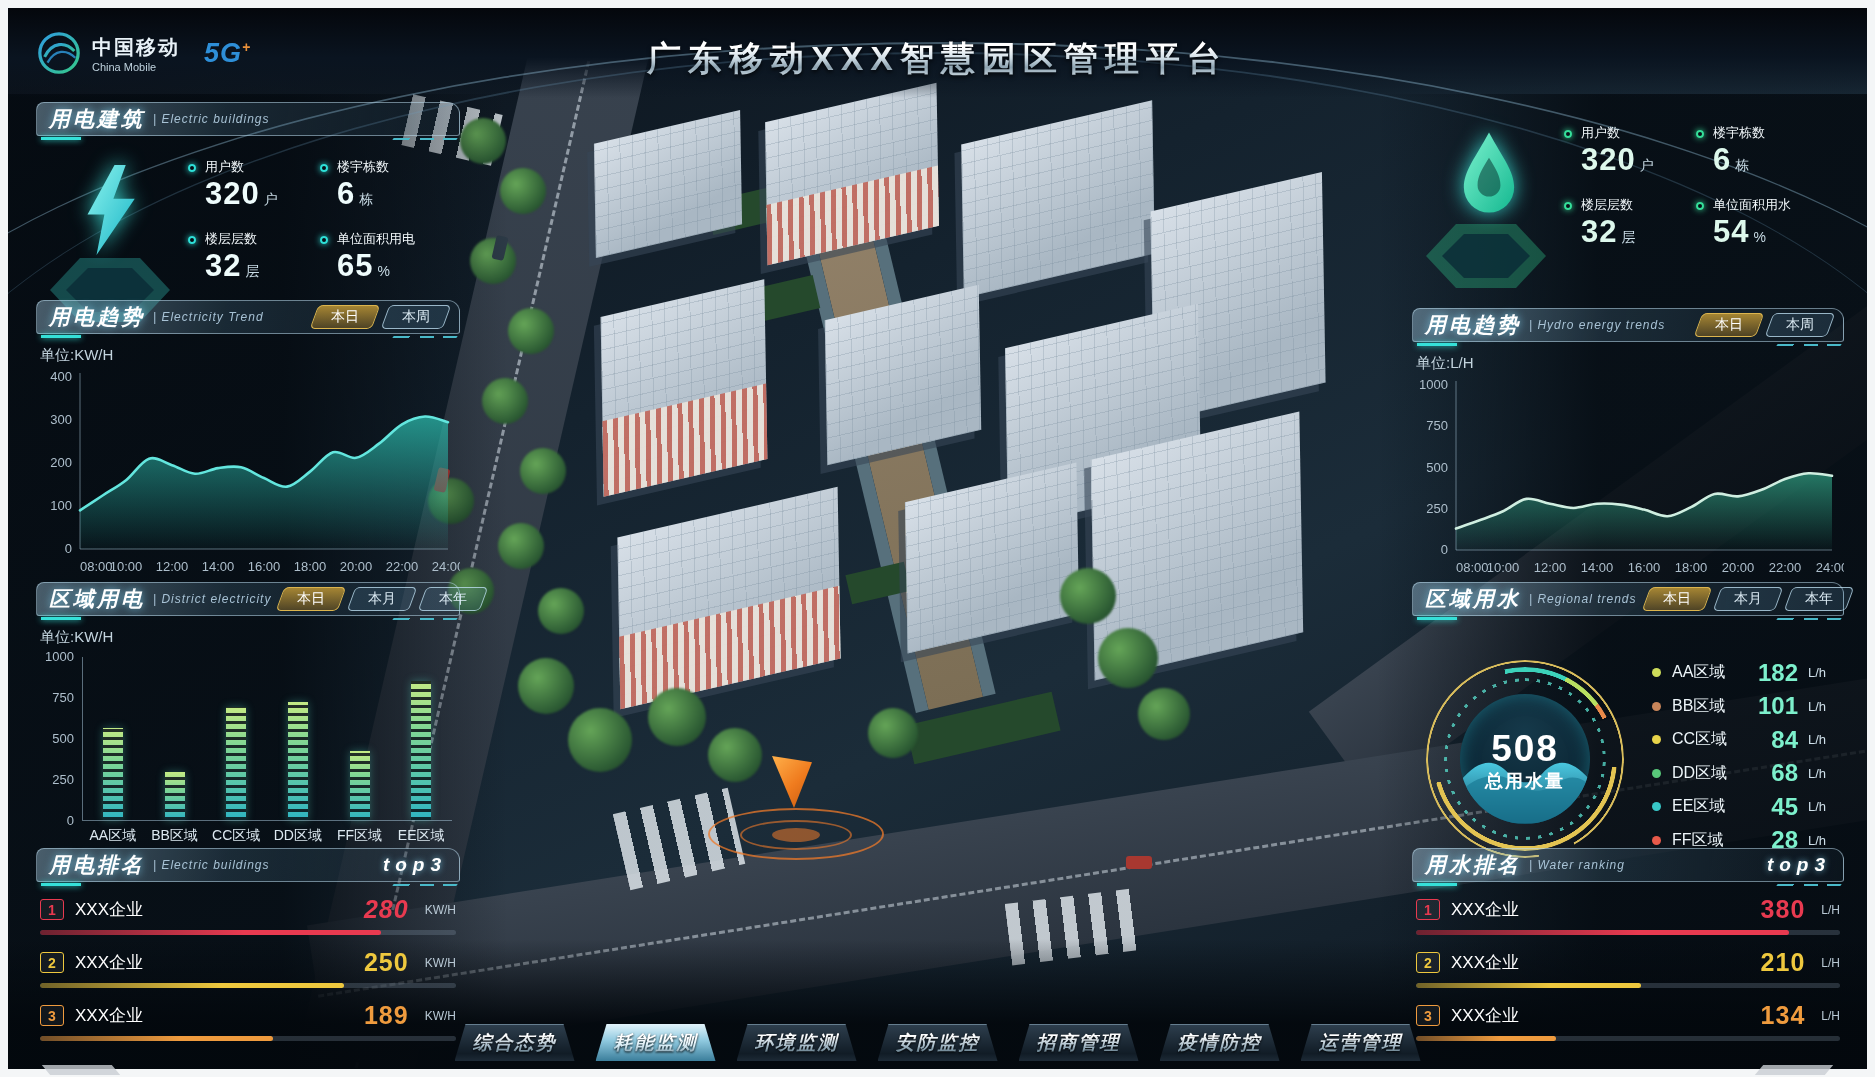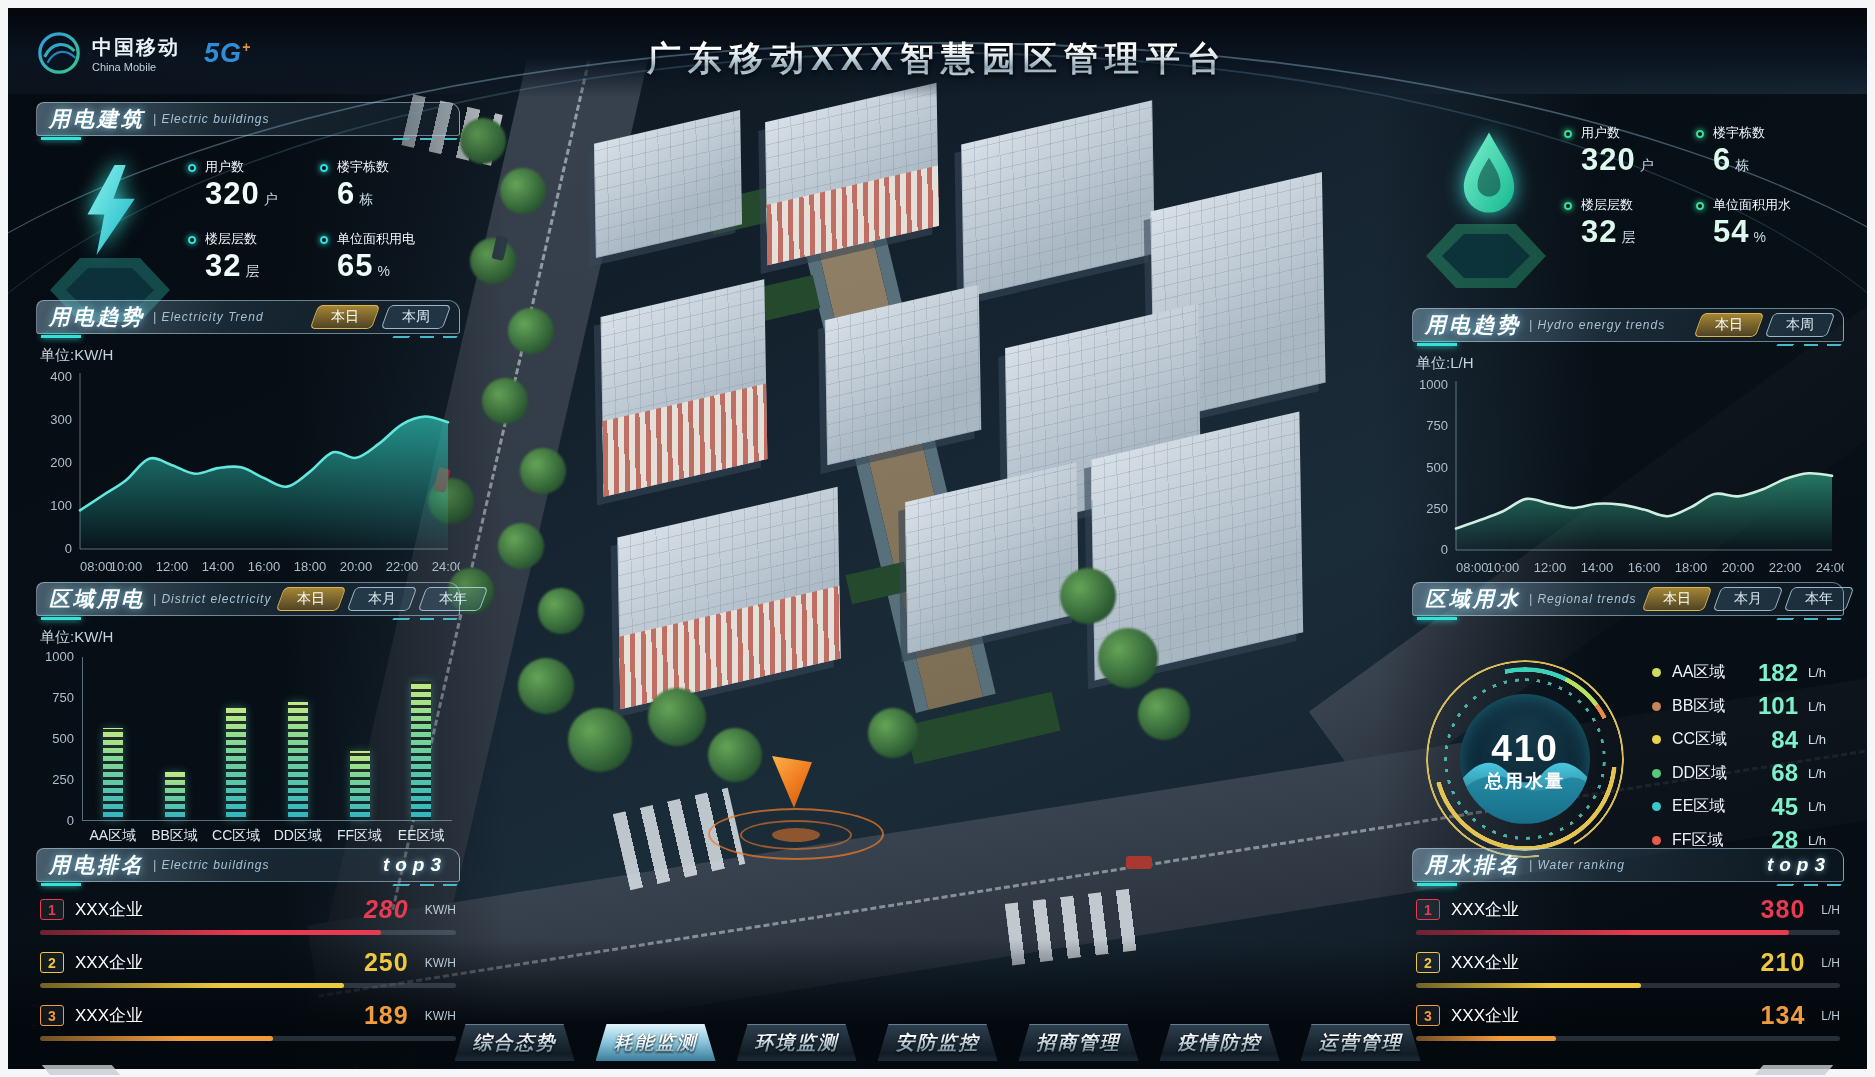--- a/index.html
+++ b/index.html
@@ -517,21 +517,21 @@
           <svg class="g-wave" viewBox="0 0 130 80" preserveAspectRatio="none">
             <defs>
                   <linearGradient id="wv" x1="0" y1="0" x2="0" y2="1">
               <stop offset="0" stop-color="#4ac8e0"></stop>
                     <stop offset="1" stop-color="#14506a"></stop>
                   </linearGradient>
                 </defs>
             <path d="M0 38 C18 16 34 14 48 30 C58 42 72 42 82 30 C96 14 112 16 130 38 L130 80 L0 80 Z" fill="url(#wv)"></path>
             <path d="M0 48 C20 30 40 28 56 40 C68 50 84 50 96 40 C110 30 122 34 130 44 L130 80 L0 80 Z" fill="#1a7a96" opacity=".7"></path>
           </svg>
-          <div class="g-num">410</div>
+          <div class="g-num">508</div>
           <div class="g-label">总用水量</div>
         </div>
       </div>
       <div class="legend">
         <div class="lg-row">
               <span class="lg-dot" style="background-color: rgb(205, 220, 90);"></span>
               <span class="lg-name">AA区域</span>
               <span class="lg-val">182</span>
               <span class="lg-unit">L/h</span>
             </div>

